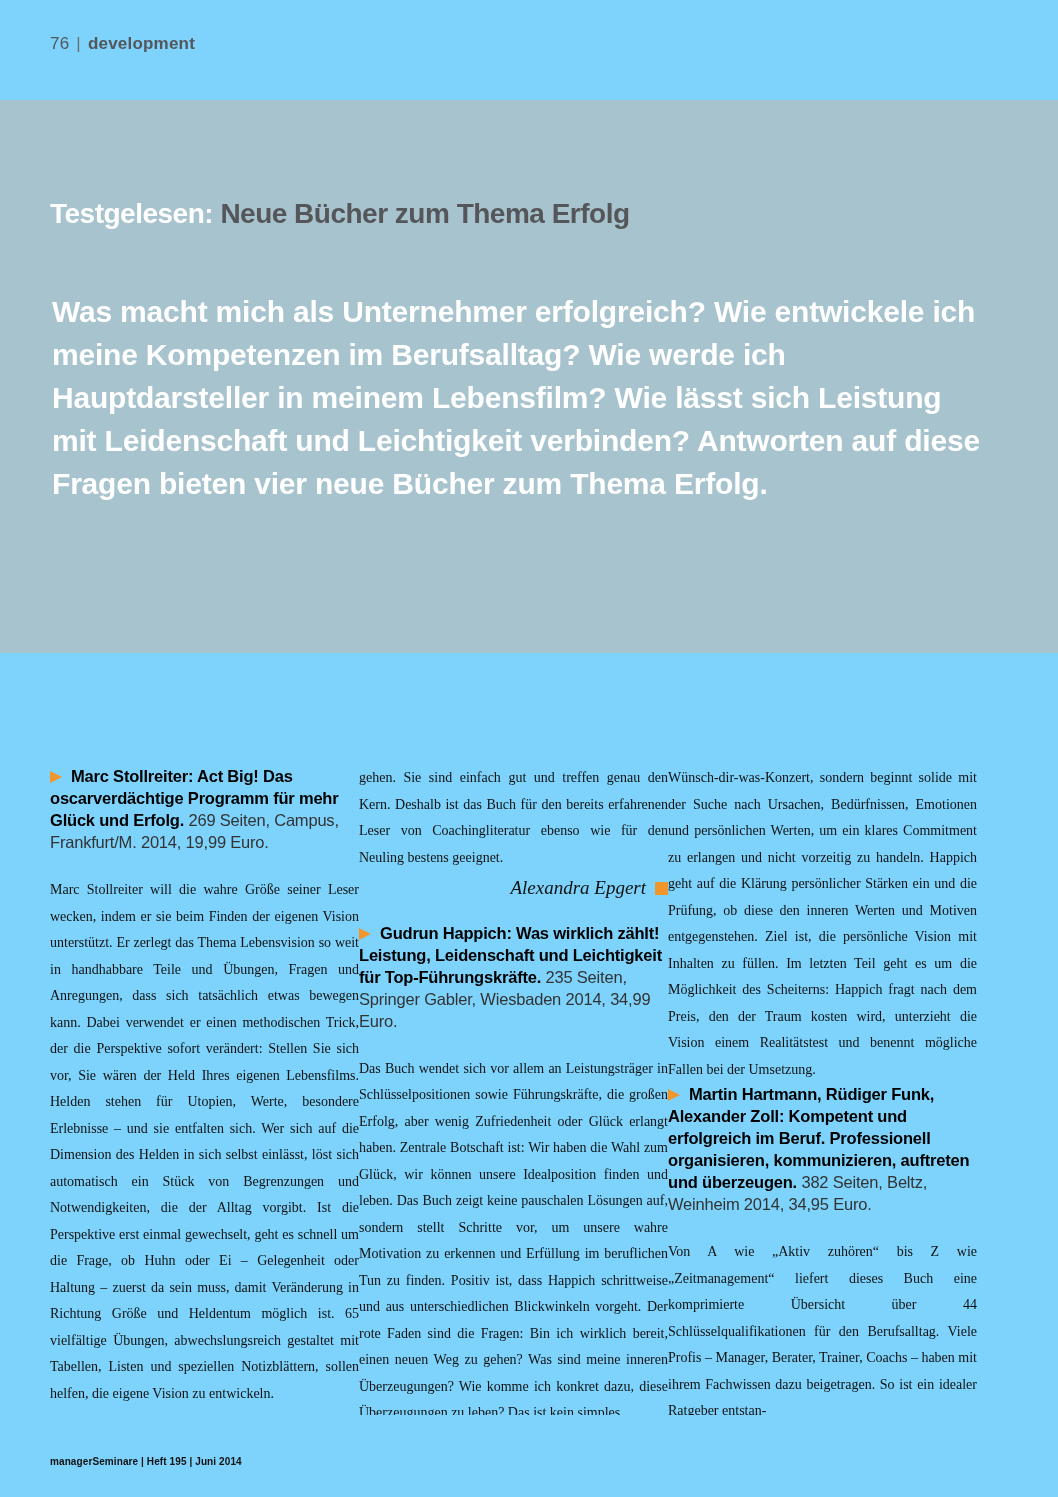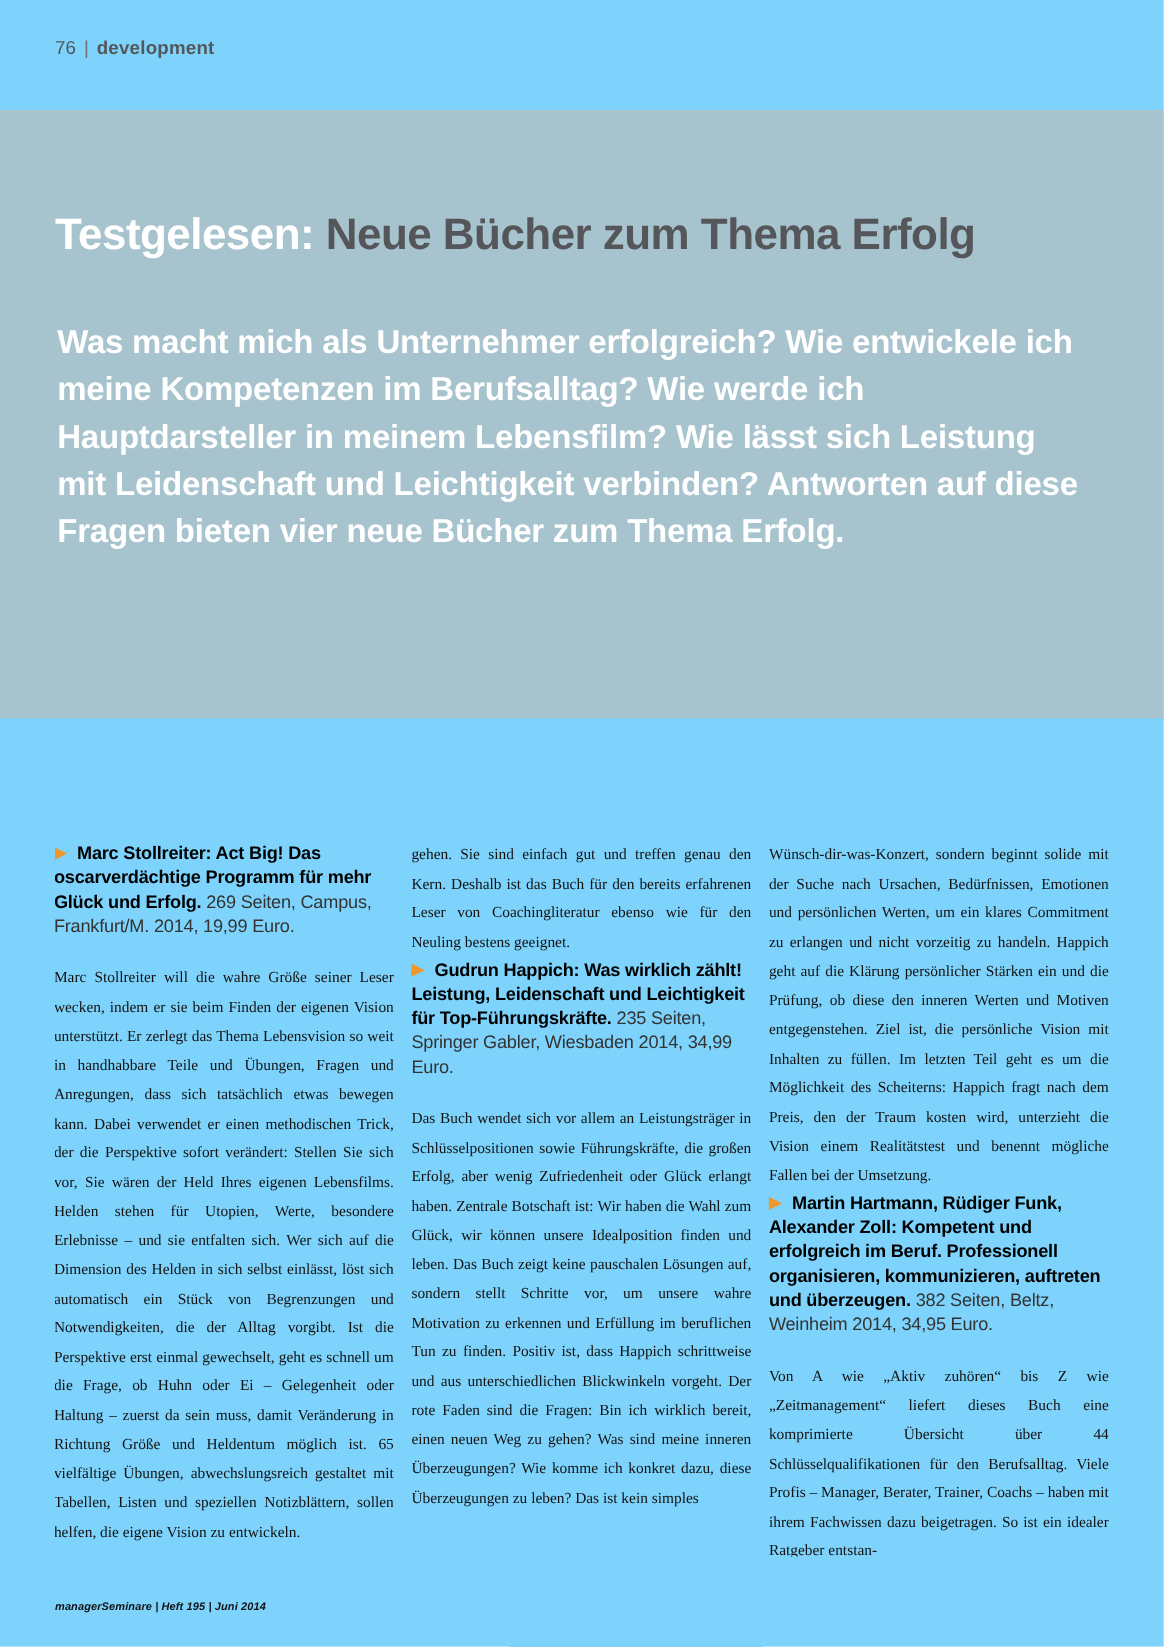--- a/index.html
+++ b/index.html
@@ -12,42 +12,42 @@
   .page{position:absolute;inset:0;background:#7dd3fc;overflow:hidden;}
 
   
   .page-header{position:absolute;left:50px;top:34px;font-size:17px;color:#54565a;letter-spacing:.2px;}
   .page-header .num{font-weight:400;}
   .page-header .div{font-weight:300;color:#6b6d71;margin:0 7px;}
   .page-header .sec{font-weight:700;}
 
   
   .hero{position:absolute;left:0;top:100px;width:1058px;height:553px;background:var(--hero-bg,#a7c3cd);}
-  .hero-title{margin:82px 50px 0 50px;font-size:40px;line-height:63px;font-weight:700;letter-spacing:-.5px;}
+  .hero-title{margin:82px 50px 0 50px;font-size:28px;line-height:63px;font-weight:700;letter-spacing:-.5px;}
   .hero-title .hl{color:#ffffff;}
   .hero-title .rest{color:var(--title-gray,#55565a);}
   .hero-intro{margin:45px 50px 0 52px;width:940px;font-size:30px;line-height:43px;font-weight:700;color:#ffffff;letter-spacing:-.2px;}
 
   
-  .columns{position:absolute;left:50px;top:765px;width:958px;height:650px;display:flex;gap:16px;overflow:hidden;justify-content:flex-end;}
+  .columns{position:absolute;left:50px;top:765px;width:958px;height:650px;display:flex;gap:0;overflow:hidden;}
   .col{width:309px;flex:0 0 309px;}
   .body-text{font-family:"Liberation Serif",serif;font-size:14px;line-height:26.5px;color:#111;
              text-align:justify;margin:0;hyphens:auto;-webkit-hyphens:auto;}
   .book-head{font-size:16.5px;line-height:22px;margin:0 0 24px 0;color:#000;letter-spacing:-.2px;text-align:left;}
   .book-head b{font-weight:700;}
   .book-head .details{font-weight:400;color:#333;}
   .arrow{display:inline-block;width:0;height:0;border-left:12px solid var(--accent,#f0962d);
          border-top:6.5px solid transparent;border-bottom:6.5px solid transparent;margin-right:9px;position:relative;top:1px;}
   .signature{font-family:"Liberation Serif",serif;font-style:italic;font-size:19px;line-height:26.5px;
              color:#111;text-align:right;margin:4px 0 20px 0;}
   .sq{display:inline-block;width:13px;height:13px;background:var(--accent,#f0962d);margin-left:9px;position:relative;top:1px;}
   .gap-top{margin-top:8px;}
 
   
-  .page-footer{position:absolute;left:50px;top:1456px;font-size:10px;font-weight:700;color:#111;letter-spacing:.1px;font-style:italic;}
+  .page-footer{position:absolute;left:50px;top:1456px;font-size:10px;font-weight:700;color:#111;letter-spacing:.1px;}
 </style>
 </head>
 <body>
 
 <div class="page">
 
   <div class="page-header">
     <span class="num">76</span><span class="div">|</span><span class="sec">development</span>
   </div>
 
@@ -61,20 +61,21 @@
 
     <div class="col">
       <p class="book-head"><span class="arrow"></span><b>Marc Stollreiter: Act Big! Das oscarverdächtige Programm für mehr Glück und Erfolg.</b>
         <span class="details">269 Seiten, Campus, Frankfurt/M. 2014, 19,99 Euro.</span></p>
       <p class="body-text">Marc Stollreiter will die wahre Größe seiner Leser wecken, indem er sie beim Finden der eigenen Vision unterstützt. Er zerlegt das Thema Lebensvision so weit in handhabbare Teile und Übungen, Fragen und Anregungen, dass sich tatsächlich etwas bewegen kann. Dabei verwendet er einen methodischen Trick, der die Perspektive sofort verändert: Stellen Sie sich vor, Sie wären der Held Ihres eigenen Lebensfilms. Helden stehen für Utopien, Werte, besondere Erlebnisse – und sie entfalten sich. Wer sich auf die Dimension des Helden in sich selbst einlässt, löst sich automatisch ein Stück von Begrenzungen und Notwendigkeiten, die der Alltag vorgibt. Ist die Perspektive erst einmal gewechselt, geht es schnell um die Frage, ob Huhn oder Ei – Gelegenheit oder Haltung – zuerst da sein muss, damit Veränderung in Richtung Größe und Heldentum möglich ist. 65 vielfältige Übungen, abwechslungsreich gestaltet mit Tabellen, Listen und speziellen Notizblättern, sollen helfen, die eigene Vision zu entwickeln.</p>
 
     </div>
 
     <div class="col">
       <p class="body-text">gehen. Sie sind einfach gut und treffen genau den Kern. Deshalb ist das Buch für den bereits erfahrenen Leser von Coachingliteratur ebenso wie für den Neuling bestens geeignet.</p>
+      <p class="signature"><span>Alexandra Epgert</span><span class="sq"></span></p>
       <p class="book-head"><span class="arrow"></span><b>Gudrun Happich: Was wirklich zählt! Leistung, Leidenschaft und Leichtigkeit für Top-Führungskräfte.</b>
         <span class="details">235 Seiten, Springer Gabler, Wiesbaden 2014, 34,99 Euro.</span></p>
       <p class="body-text gap-top">Das Buch wendet sich vor allem an Leistungsträger in Schlüsselpositionen sowie Führungskräfte, die großen Erfolg, aber wenig Zufriedenheit oder Glück erlangt haben. Zentrale Botschaft ist: Wir haben die Wahl zum Glück, wir können unsere Idealposition finden und leben. Das Buch zeigt keine pauschalen Lösungen auf, sondern stellt Schritte vor, um unsere wahre Motivation zu erkennen und Erfüllung im beruflichen Tun zu finden. Positiv ist, dass Happich schrittweise und aus unterschiedlichen Blickwinkeln vorgeht. Der rote Faden sind die Fragen: Bin ich wirklich bereit, einen neuen Weg zu gehen? Was sind meine inneren Überzeugungen? Wie komme ich konkret dazu, diese Überzeugungen zu leben? Das ist kein simples</p>
     </div>
 
     <div class="col">
       <p class="body-text">Wünsch-dir-was-Konzert, sondern beginnt solide mit der Suche nach Ursachen, Bedürfnissen, Emotionen und persönlichen Werten, um ein klares Commitment zu erlangen und nicht vorzeitig zu handeln. Happich geht auf die Klärung persönlicher Stärken ein und die Prüfung, ob diese den inneren Werten und Motiven entgegenstehen. Ziel ist, die persönliche Vision mit Inhalten zu füllen. Im letzten Teil geht es um die Möglichkeit des Scheiterns: Happich fragt nach dem Preis, den der Traum kosten wird, unterzieht die Vision einem Realitätstest und benennt mögliche Fallen bei der Umsetzung.</p>
       <p class="book-head"><span class="arrow"></span><b>Martin Hartmann, Rüdiger Funk, Alexander Zoll: Kompetent und erfolgreich im Beruf. Professionell organisieren, kommunizieren, auftreten und überzeugen.</b>
         <span class="details">382 Seiten, Beltz, Weinheim 2014, 34,95 Euro.</span></p>
       <p class="body-text gap-top">Von A wie „Aktiv zuhören“ bis Z wie „Zeitmanagement“ liefert dieses Buch eine komprimierte Übersicht über 44 Schlüsselqualifikationen für den Berufsalltag. Viele Profis – Manager, Berater, Trainer, Coachs – haben mit ihrem Fachwissen dazu beigetragen. So ist ein idealer Ratgeber entstan-</p>

